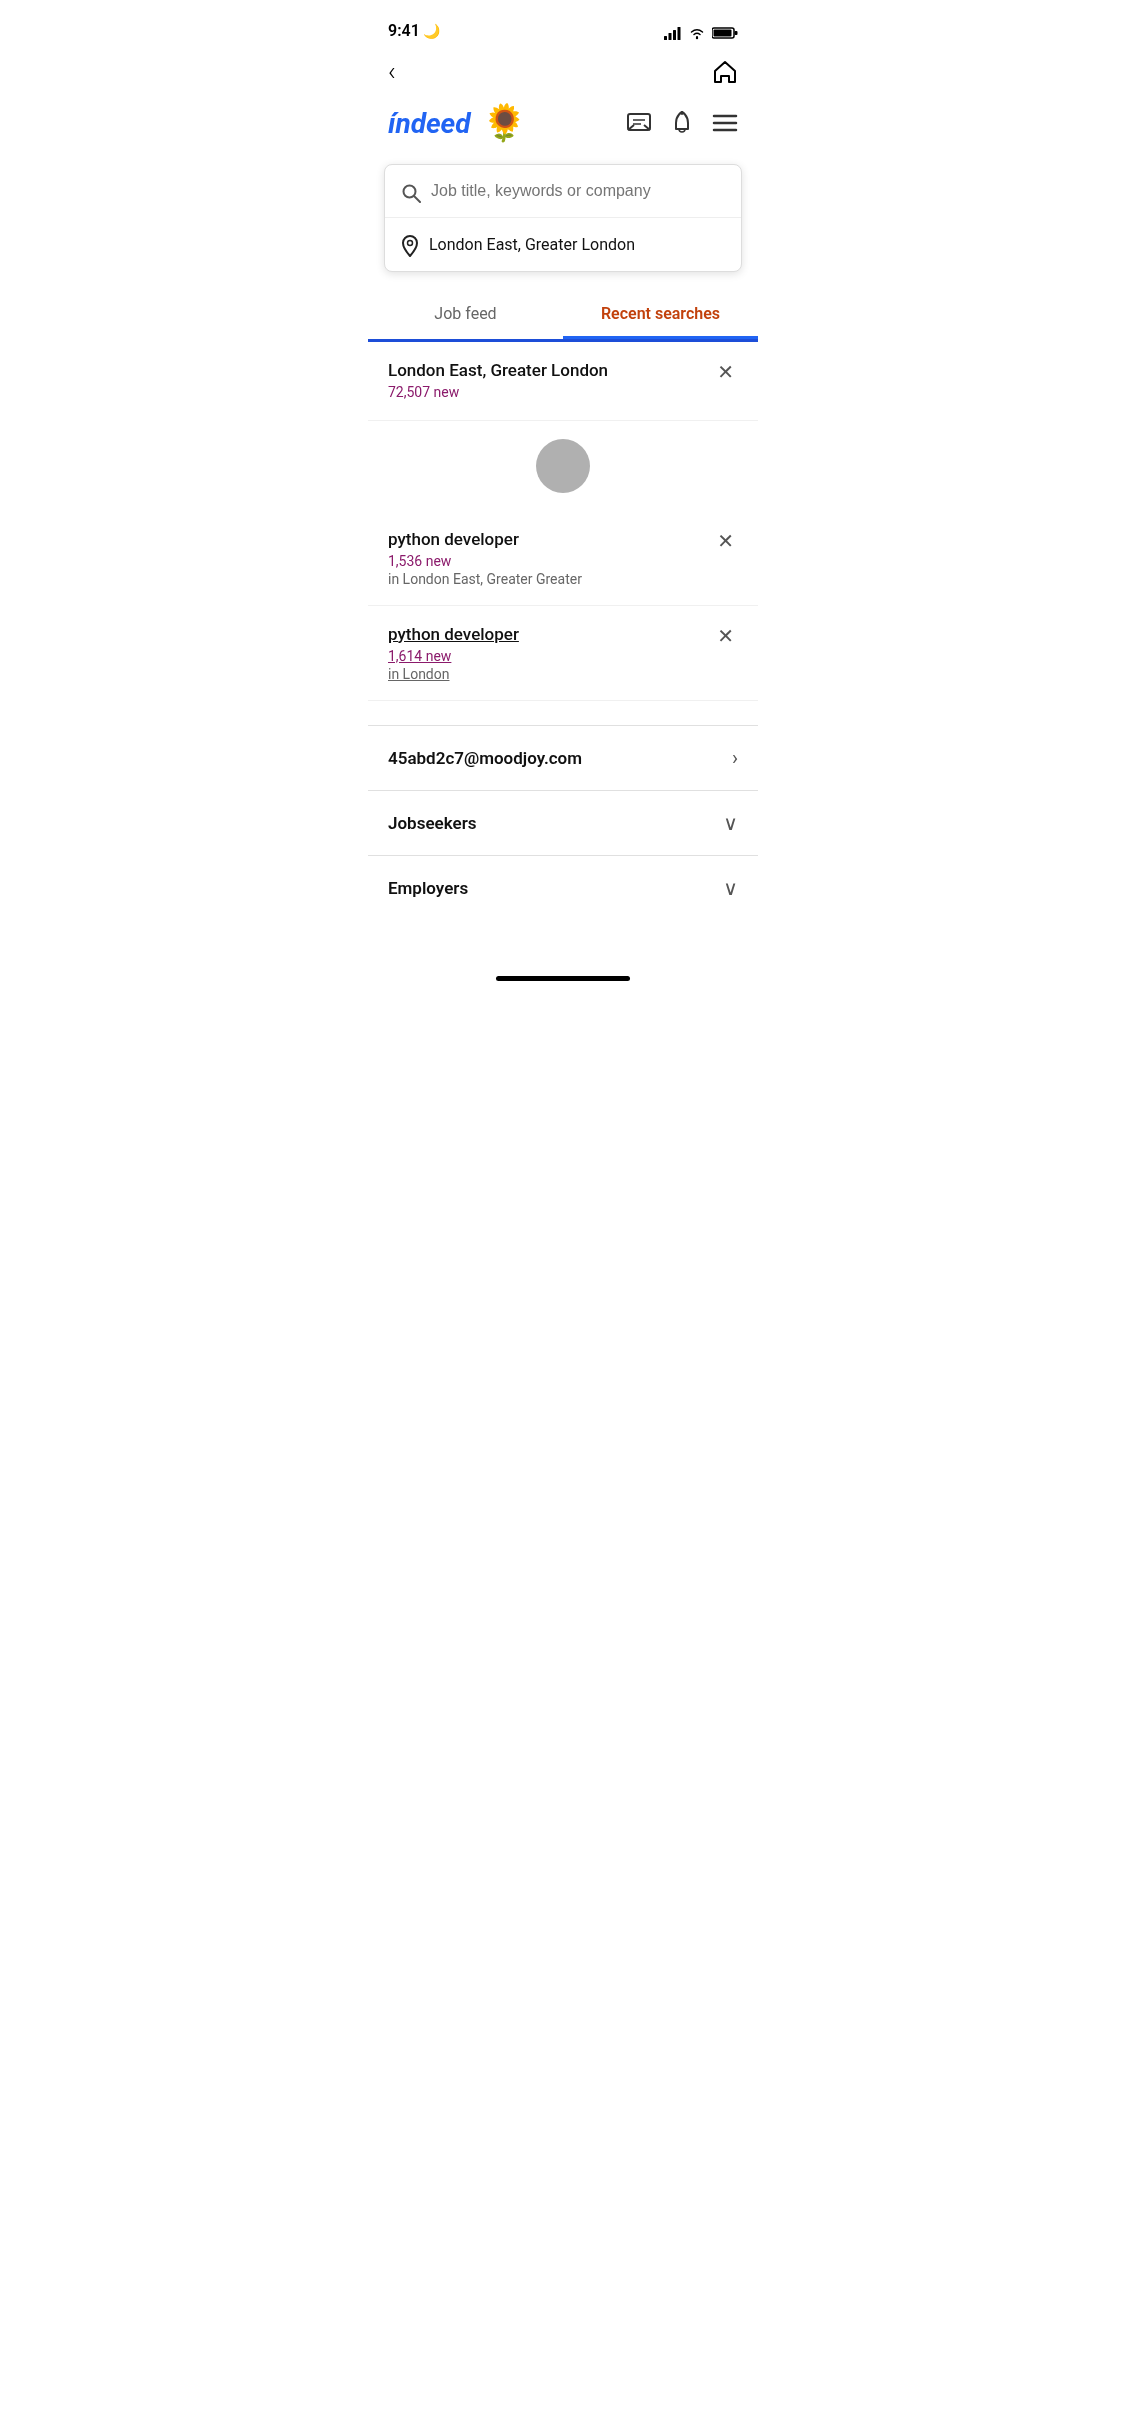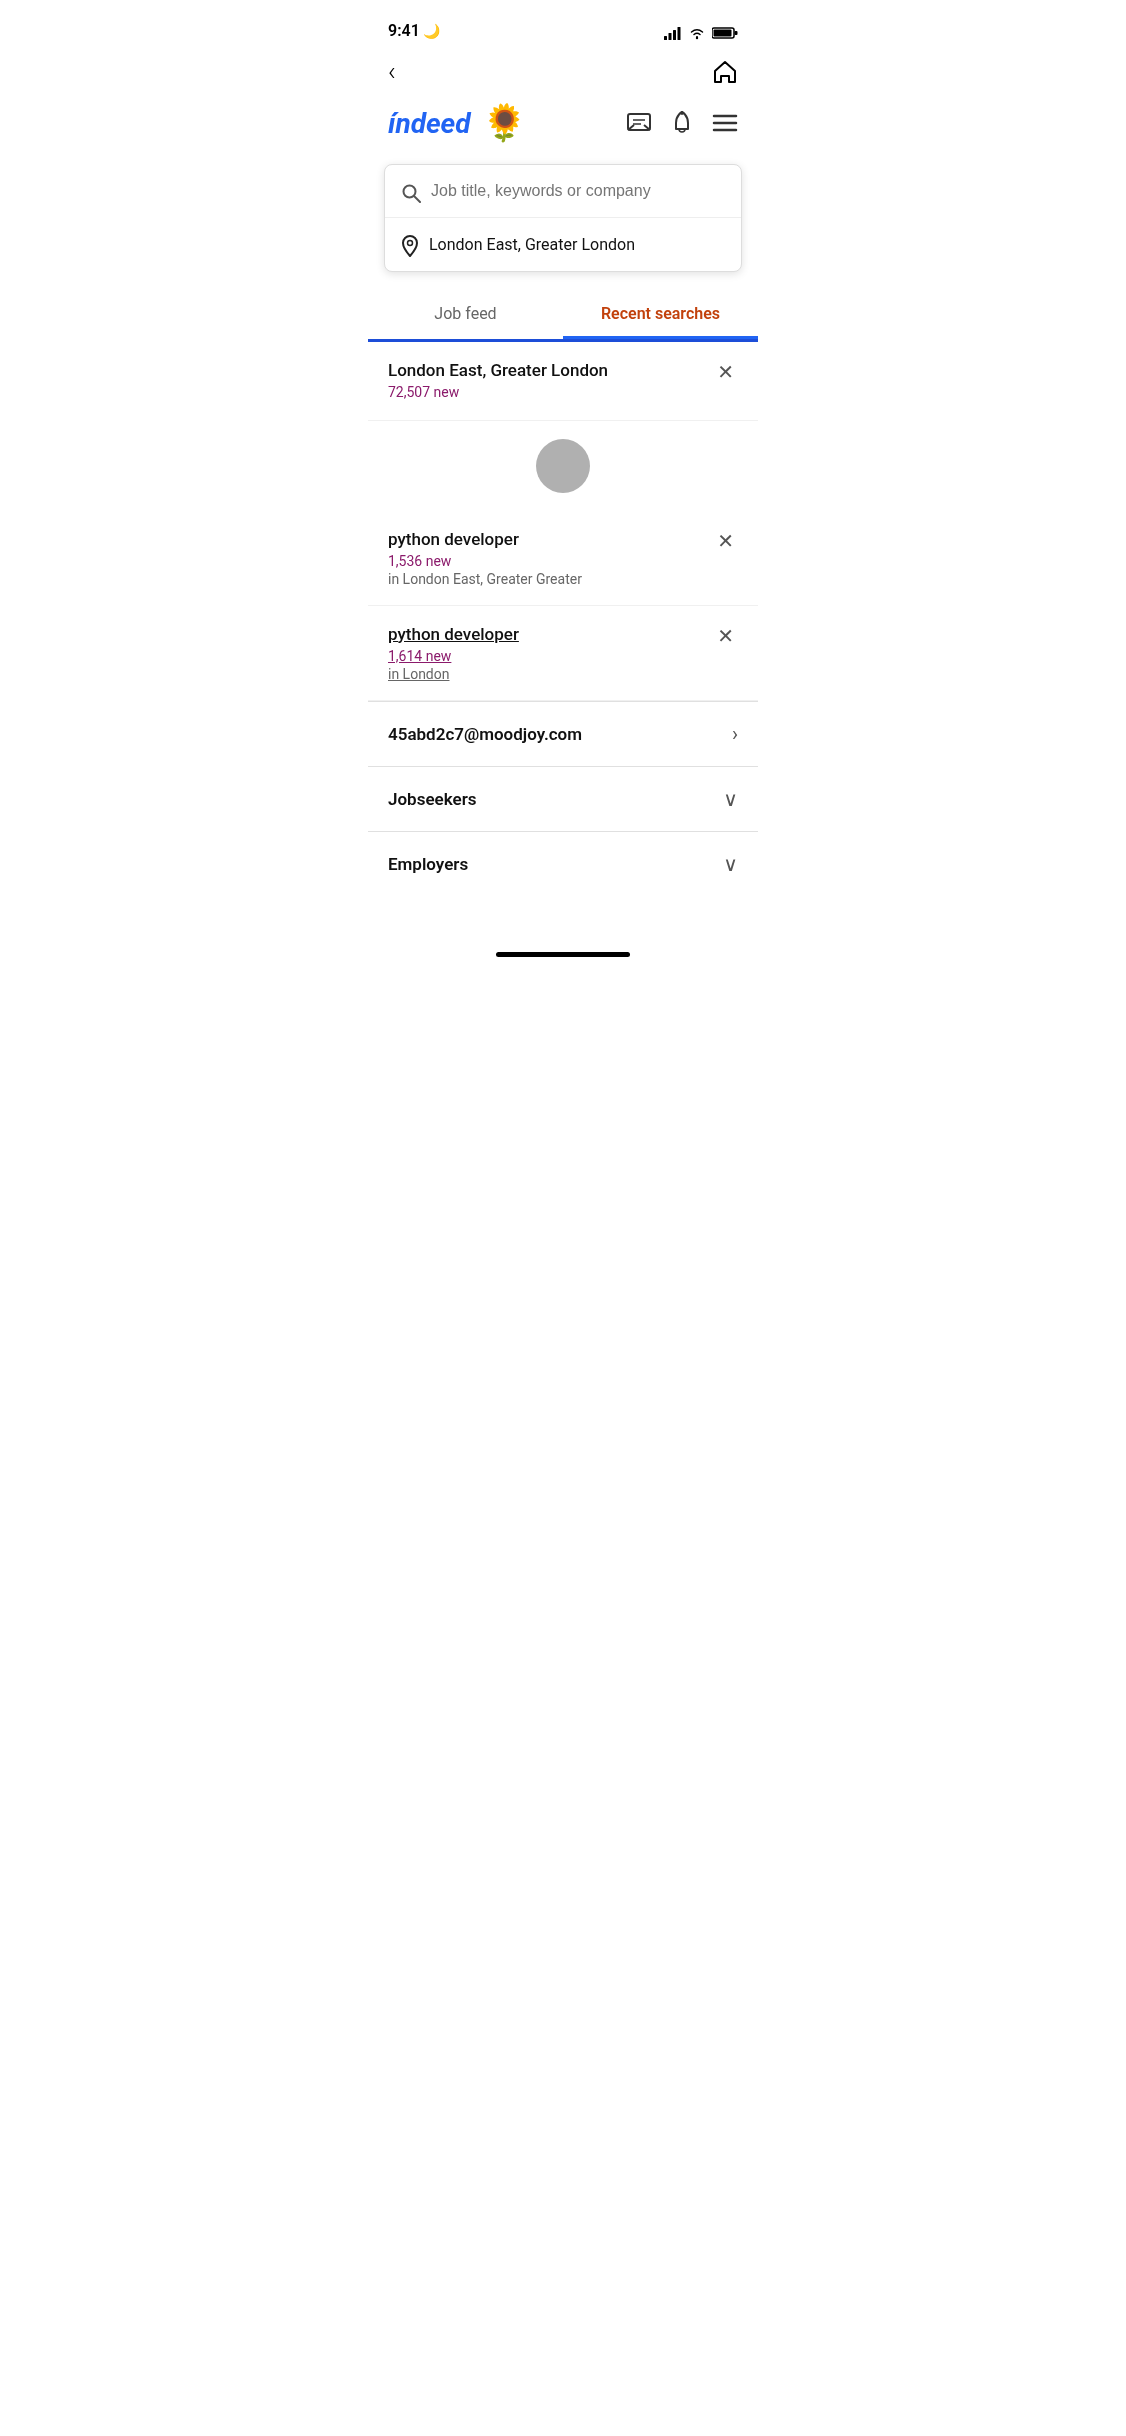--- a/index.html
+++ b/index.html
@@ -437,21 +437,21 @@
     <div class="search-item-info">
       <div class="search-item-title underlined" style="cursor:pointer;">python developer</div>
       <div class="search-item-count" style="text-decoration:underline;">1,614 new</div>
       <div class="search-item-location" style="text-decoration:underline;">in London</div>
     </div>
     <span class="close-btn">✕</span>
   </div>
 
 </div>
 
-<div style="">
+<div style="margin-top: 24px;">
 
   <div class="footer-section">
     <span class="footer-section-label">45abd2c7@moodjoy.com</span>
     <span class="footer-chevron">›</span>
   </div>
 
   <div class="footer-section">
     <span class="footer-section-label">Jobseekers</span>
     <span class="footer-chevron">∨</span>
   </div>

